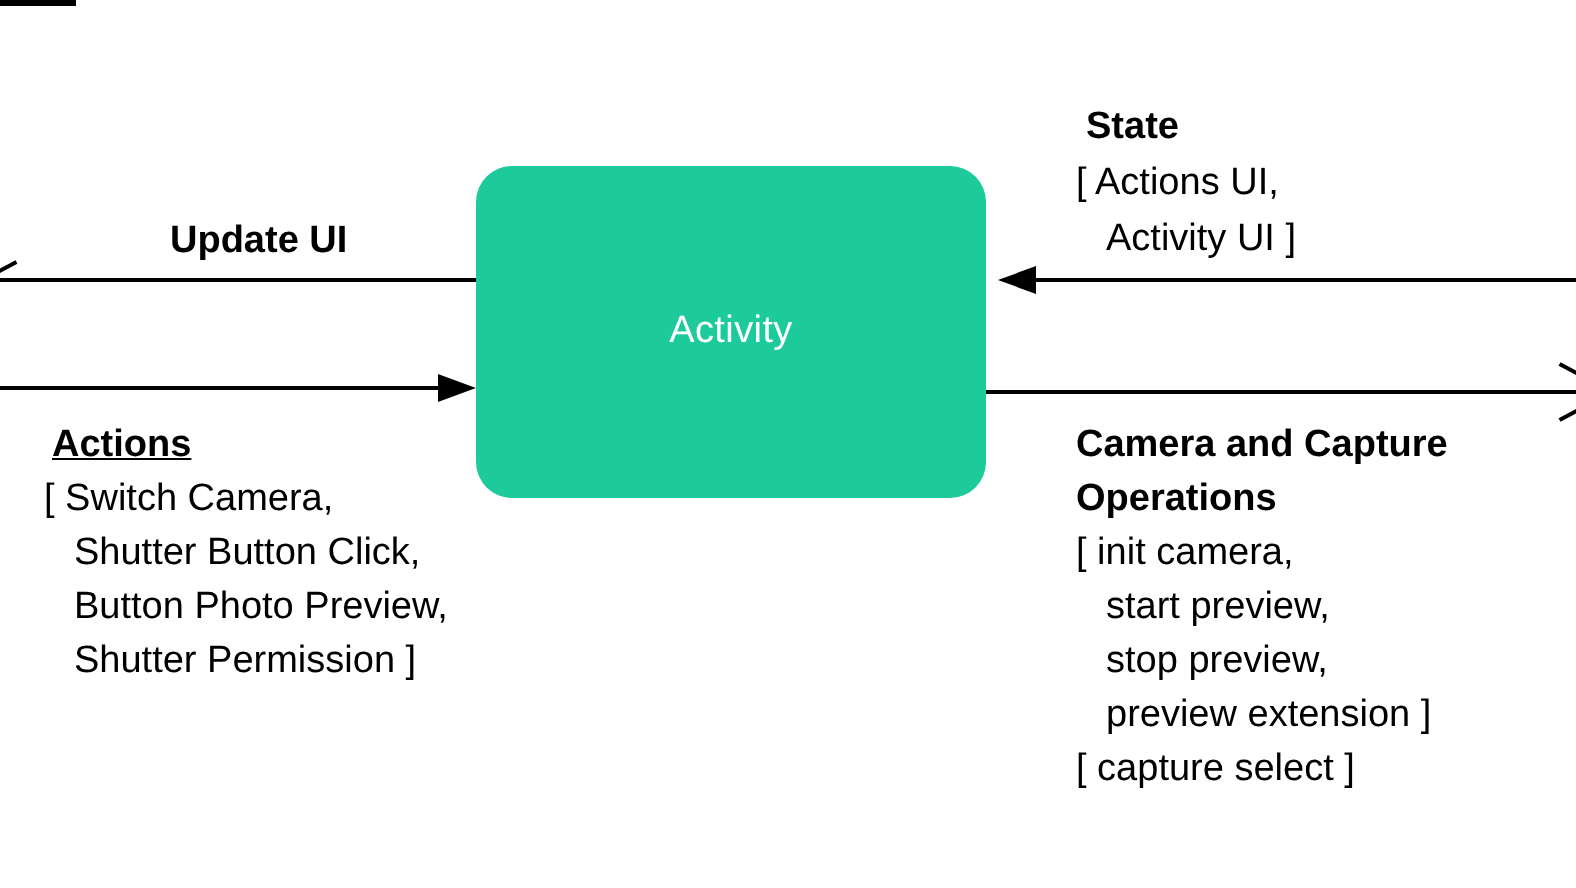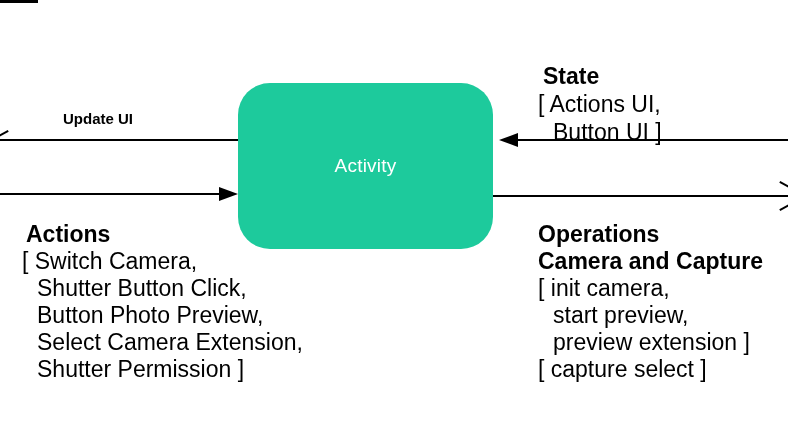--- a/index.html
+++ b/index.html
@@ -12,46 +12,46 @@
     font-family: "Liberation Sans", sans-serif;
     color: #000000;
   }
   
   .top-frag {
     position: absolute; left: 0; top: 0; width: 38px; height: 3px; background: #000;
   }
   
   .node {
     position: absolute; left: 238px; top: 83px; width: 255px; height: 166px;
-    border-radius: 32px;
+    border-radius: 18px;
     display: flex; align-items: center; justify-content: center;
   }
   .node-label { font-size: 19px; letter-spacing: 0.2px; }
   
   .h-line { position: absolute; height: 2px; background: #000; }
   .arrowhead-right {
     position: absolute; width: 0; height: 0;
     border-top: 7px solid transparent; border-bottom: 7px solid transparent;
     border-left: 19px solid #000;
   }
   .arrowhead-left {
     position: absolute; width: 0; height: 0;
     border-top: 7px solid transparent; border-bottom: 7px solid transparent;
     border-right: 19px solid #000;
   }
   
   .tick { position: absolute; width: 13px; height: 2px; background: #000; }
   .tick-up-right   { transform: rotate(-28deg); }   
   .tick-down-right { transform: rotate(28deg); }    
   
-  .edge-title { position: absolute; font-size: 15px; font-weight: bold; white-space: nowrap; }
-  .textblock { position: absolute; font-size: 23px; line-height: 27px; white-space: nowrap; margin-top: 12px; }
+  .edge-title { position: absolute; font-size: 19px; font-weight: bold; white-space: nowrap; margin-left: 22px; }
+  .textblock { position: absolute; font-size: 19px; line-height: 27px; white-space: nowrap; }
   .textblock.state-block { line-height: 28px; }
   .tb-title { font-weight: bold; }
-  .indent-sm { padding-left: 4px; }   
+  .indent-sm { padding-left: 4px; text-decoration: underline; }   
   .indent-5 { padding-left: 5px; }
   .cont { padding-left: 15px; }       
 </style>
 </head>
 <body>
 
 <div class="canvas">
 
   <div class="top-frag"></div>
 
@@ -59,41 +59,41 @@
   <div class="h-line" style="left:0; top:139px; width:240px;"></div>
   <div class="tick tick-up-right" style="left:-4px; top:133px;"></div>
 
   <div class="h-line" style="left:0; top:193px; width:222px;"></div>
   <div class="arrowhead-right" style="left:219px; top:187px;"></div>
   <div class="textblock" style="left:22px; top:209px;">
     <div class="tb-title indent-sm">Actions</div>
     <div>[ Switch Camera,</div>
     <div class="cont">Shutter Button Click,</div>
     <div class="cont">Button Photo Preview,</div>
-    <div class="cont">Select Camera Extension,</div>
     <div class="cont">Shutter Permission ]</div>
   </div>
 
   <div class="node" style="background: rgb(29, 202, 156);">
     <span class="node-label" style="color: rgb(255, 255, 255);">Activity</span>
   </div>
 
   <div class="textblock state-block" style="left:538px; top:50px;">
     <div class="tb-title indent-5">State</div>
     <div>[ Actions UI,</div>
-    <div class="cont">Button UI ]</div>
+    <div class="cont">Activity UI ]</div>
   </div>
   <div class="arrowhead-left" style="left:499px; top:133px;"></div>
   <div class="h-line" style="left:515px; top:139px; width:273px;"></div>
 
   <div class="h-line" style="left:493px; top:195px; width:295px;"></div>
   <div class="tick tick-down-right" style="left:779px; top:184px;"></div>
   <div class="tick tick-up-right" style="left:779px; top:206px;"></div>
   <div class="textblock" style="left:538px; top:209px;">
+    <div class="tb-title">Camera and Capture</div>
     <div class="tb-title">Operations</div>
-    <div class="tb-title">Camera and Capture</div>
     <div>[ init camera,</div>
     <div class="cont">start preview,</div>
+    <div class="cont">stop preview,</div>
     <div class="cont">preview extension ]</div>
     <div>[ capture select ]</div>
   </div>
 
 </div>
 
 </body></html>

